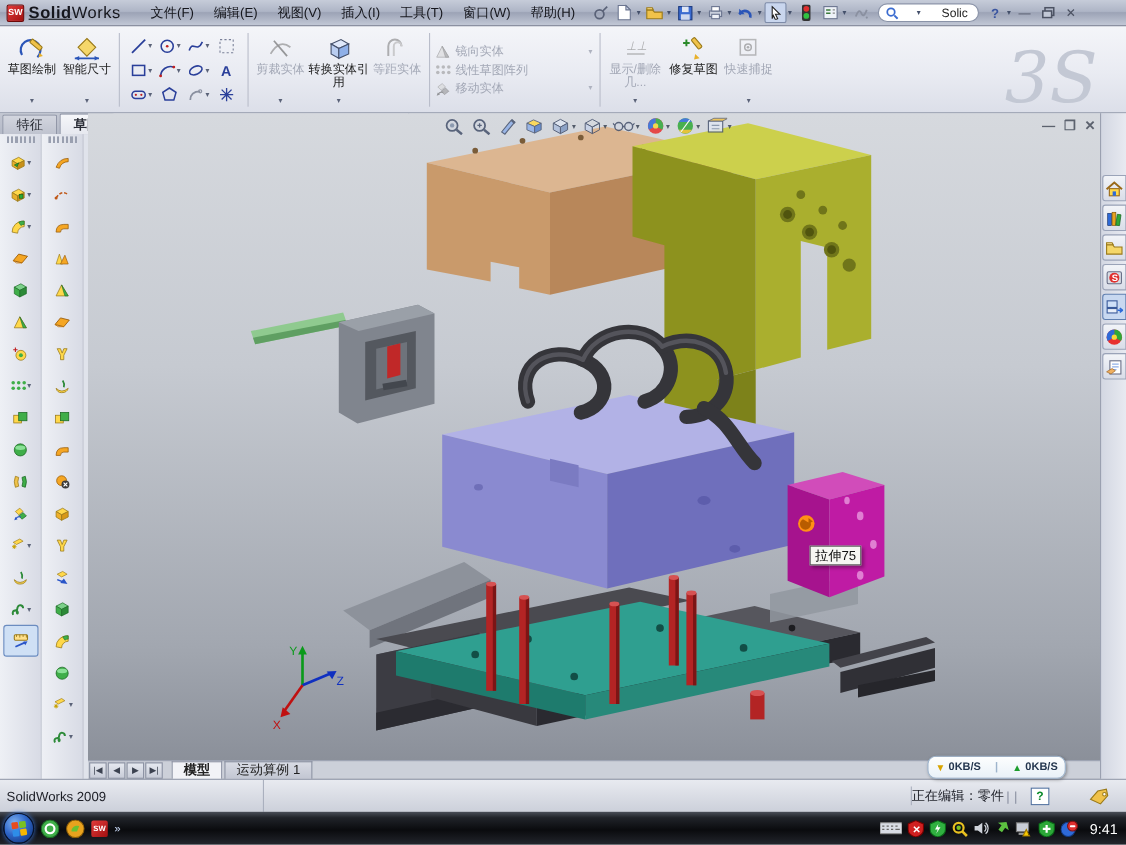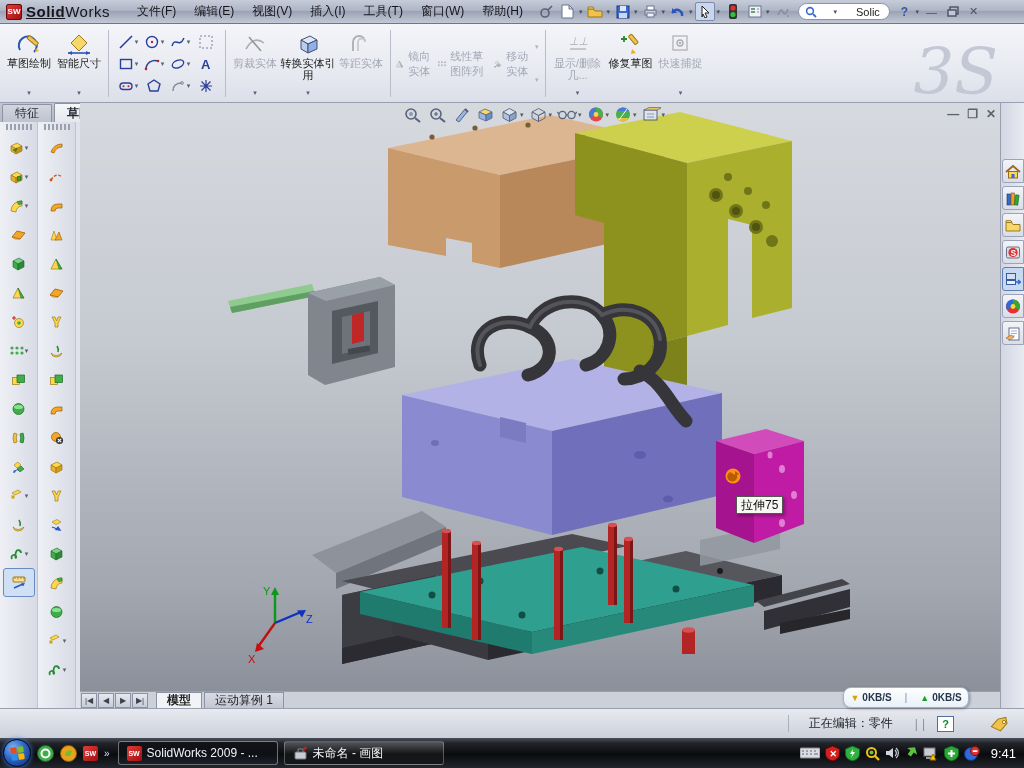--- a/index.html
+++ b/index.html
@@ -30,21 +30,21 @@
     border-bottom:1px solid #9aa0b0; display:flex; align-items:stretch; padding:3px 4px 2px 4px; }
   .rib-big { width:50px; display:flex; flex-direction:column; align-items:center; justify-content:flex-start;
     padding-top:4px; font-size:11px; color:#222; text-align:center; line-height:12px; border-radius:3px; position:relative; }
   .rib-big .ric { height:26px; display:flex; align-items:center; }
   .rib-big .ddv { position:absolute; bottom:1px; font-size:7px; color:#5a6278; }
   .rib-big.dis { color:#a3a8b6; }
   .rib-big.dis svg { filter:grayscale(1) opacity(.55); }
   .rib-sep { width:1px; background:#b9bdca; margin:3px 4px; }
   #sketchgrid { display:grid; grid-template-columns:repeat(4,26px); grid-template-rows:repeat(3,22px); align-content:center; margin:0 2px; }
   .sg-cell { display:flex; align-items:center; justify-content:center; gap:1px; }
-  .riblist { display:flex; justify-content:center; gap:2px; width:138px; }
+  .riblist { display:flex; flex-direction:column; justify-content:center; gap:2px; width:138px; }
   .riblist-row { display:flex; align-items:center; gap:4px; font-size:11px; color:#a3a8b6; }
   .riblist-row svg { filter:grayscale(1) opacity(.55); }
   .riblist-dd { display:flex; flex-direction:column; justify-content:space-around; color:#aeb2bf; font-size:7px; padding:4px 2px; }
   #watermark { position:absolute; right:26px; top:18px; font-family:"DejaVu Serif", serif; font-style:italic;
     font-size:64px; color:#c3c8d4; line-height:60px; user-select:none; }
 
   
   #tabrow { position:absolute; left:0; top:103px; width:372px; height:19px; display:flex; align-items:flex-end;
     background:linear-gradient(180deg,#c3c7d2,#b4b9c7); border-right:1px solid #9aa0b0; }
   .cmtab { height:18px; line-height:17px; padding:0 12px; font-size:12px; color:#2a2d36;
@@ -109,21 +109,21 @@
     border-left:1px solid #9aa0b0; display:flex; flex-direction:column; align-items:center; padding-top:56px; gap:3px; }
   .tpbtn { width:22px; height:24px; border:1px solid #9aa3b8; border-radius:3px 0 0 3px;
     background:linear-gradient(180deg,#f2f4f8,#d9dde8); display:flex; align-items:center; justify-content:center; }
   .tpbtn.pressed { background:#c8d8f0; border-color:#5f7fb0; }
 
   
   #statusbar { position:absolute; left:0; top:708px; width:1024px; height:30px;
     background:linear-gradient(180deg,#e8eaf0,#ccd0da); border-top:1px solid #9aa0b0; display:flex; align-items:center; font-size:12px; color:#1c1e26; }
   #sb-left { width:240px; padding-left:6px; align-self:stretch; display:flex; align-items:center; border-right:1px solid #aab0be; }
   #sb-mid { flex:1; }
-  #sb-edit { padding:0 20px; border-left:1px solid #aab0be; }
+  #sb-edit { padding:0 0; border-left:1px solid #aab0be; }
   .sb-pipe { color:#8a90a0; margin:0 2px; }
   #sb-help { width:17px; height:16px; background:#fff; border:1px solid #4f6f9e; color:#0a8a2a; font-weight:bold;
     display:flex; align-items:center; justify-content:center; font-size:11px; margin:0 10px; }
   #sb-tag { margin:0 14px 0 24px; }
 
   
   #netwidget { position:absolute; left:843px; top:687px; width:126px; height:21px; background:linear-gradient(180deg,#fdfefe,#e9f1f8);
     border:1px solid #9eb4cc; border-radius:8px; box-shadow:1px 1px 3px rgba(0,0,0,.35);
     display:flex; align-items:center; justify-content:space-around; font-size:10px; font-weight:bold; color:#24364e; z-index:5; }
   .nw-seg { display:flex; align-items:center; gap:3px; }
@@ -1373,20 +1373,21 @@
       <div class="tpbtn">
         <svg width="16" height="15" viewBox="0 0 16 15">
           <rect x="4" y="2" width="10" height="12" fill="#fff" stroke="#6a7088"></rect>
           <path d="M6,5 h6 M6,7.5 h6 M6,10 h4" stroke="#8fb0e8"></path>
           <path d="M1,12 l5,-3 3,2 -4,3 z" fill="#f0b060" stroke="#9a6020" stroke-width=".6"></path>
         </svg>
       </div>
     </div>
 
   <div id="statusbar">
+    <div id="sb-left">SolidWorks 2009</div>
     <div id="sb-mid"></div>
     <div id="sb-edit">正在编辑：零件</div>
     <span class="sb-pipe">|</span>
       <span class="sb-pipe">|</span>
     <div id="sb-help">?</div>
     <svg id="sb-tag" width="22" height="16">
         <path d="M3,9 l8,-6 h8 v6 l-8,6 z" fill="#f0c24a" stroke="#9a7a1a" transform="rotate(-12 11 8)"></path>
         <circle cx="16" cy="6" r="1.6" fill="#fff" stroke="#9a7a1a"></circle>
       </svg>
   </div>
@@ -1417,34 +1418,20 @@
           <circle cx="8.5" cy="8.5" r="8" fill="#3fae49" stroke="#1c6a24"></circle>
           <circle cx="8.5" cy="8.5" r="4" fill="none" stroke="#fff" stroke-width="2"></circle>
         </svg>
       <svg width="17" height="17">
           <circle cx="8.5" cy="8.5" r="8" fill="#e8a21e" stroke="#8a5c08"></circle>
           <path d="M5,11 a5,5 0 0 1 7,-5 l-2,5 z" fill="#6cc030"></path>
         </svg>
       <span class="minicube">SW</span>
       <span id="ql-more">»</span>
     </div>
-    <div id="taskwins" style="display:flex;align-items:center;">
-        <div class="taskwin active">
-          <span class="minicube">SW</span>
-          <span>SolidWorks 2009 - ...</span>
-        </div>
-        <div class="taskwin">
-          <svg width="15" height="15">
-            <rect x="2" y="6" width="11" height="7" rx="1" fill="#c8ccd6" stroke="#777"></rect>
-            <path d="M5,6 v-3 h5 v3" fill="none" stroke="#888"></path>
-            <path d="M10,2 l3,-2 1,2 -3,3 z" fill="#c02020"></path>
-          </svg>
-          <span>未命名 - 画图</span>
-        </div>
-      </div>
     <div id="tray">
       <svg width="20" height="12">
           <rect x="0" y="1" width="20" height="10" rx="1" fill="#d8dce4" stroke="#888"></rect>
           <path d="M2,4 h2 M6,4 h2 M10,4 h2 M14,4 h2 M2,7 h2 M6,7 h2 M10,7 h2 M14,7 h4" stroke="#666" stroke-width="1"></path>
         </svg>
       <svg width="15" height="15">
           <path d="M7.5,0 l7,3 v5 q0,5 -7,7 q-7,-2 -7,-7 v-5 z" fill="#d02020" stroke="#700"></path>
           <text x="4.5" y="11" font-size="9" fill="#fff" font-weight="bold">✕</text>
         </svg>
       <svg width="15" height="15">

